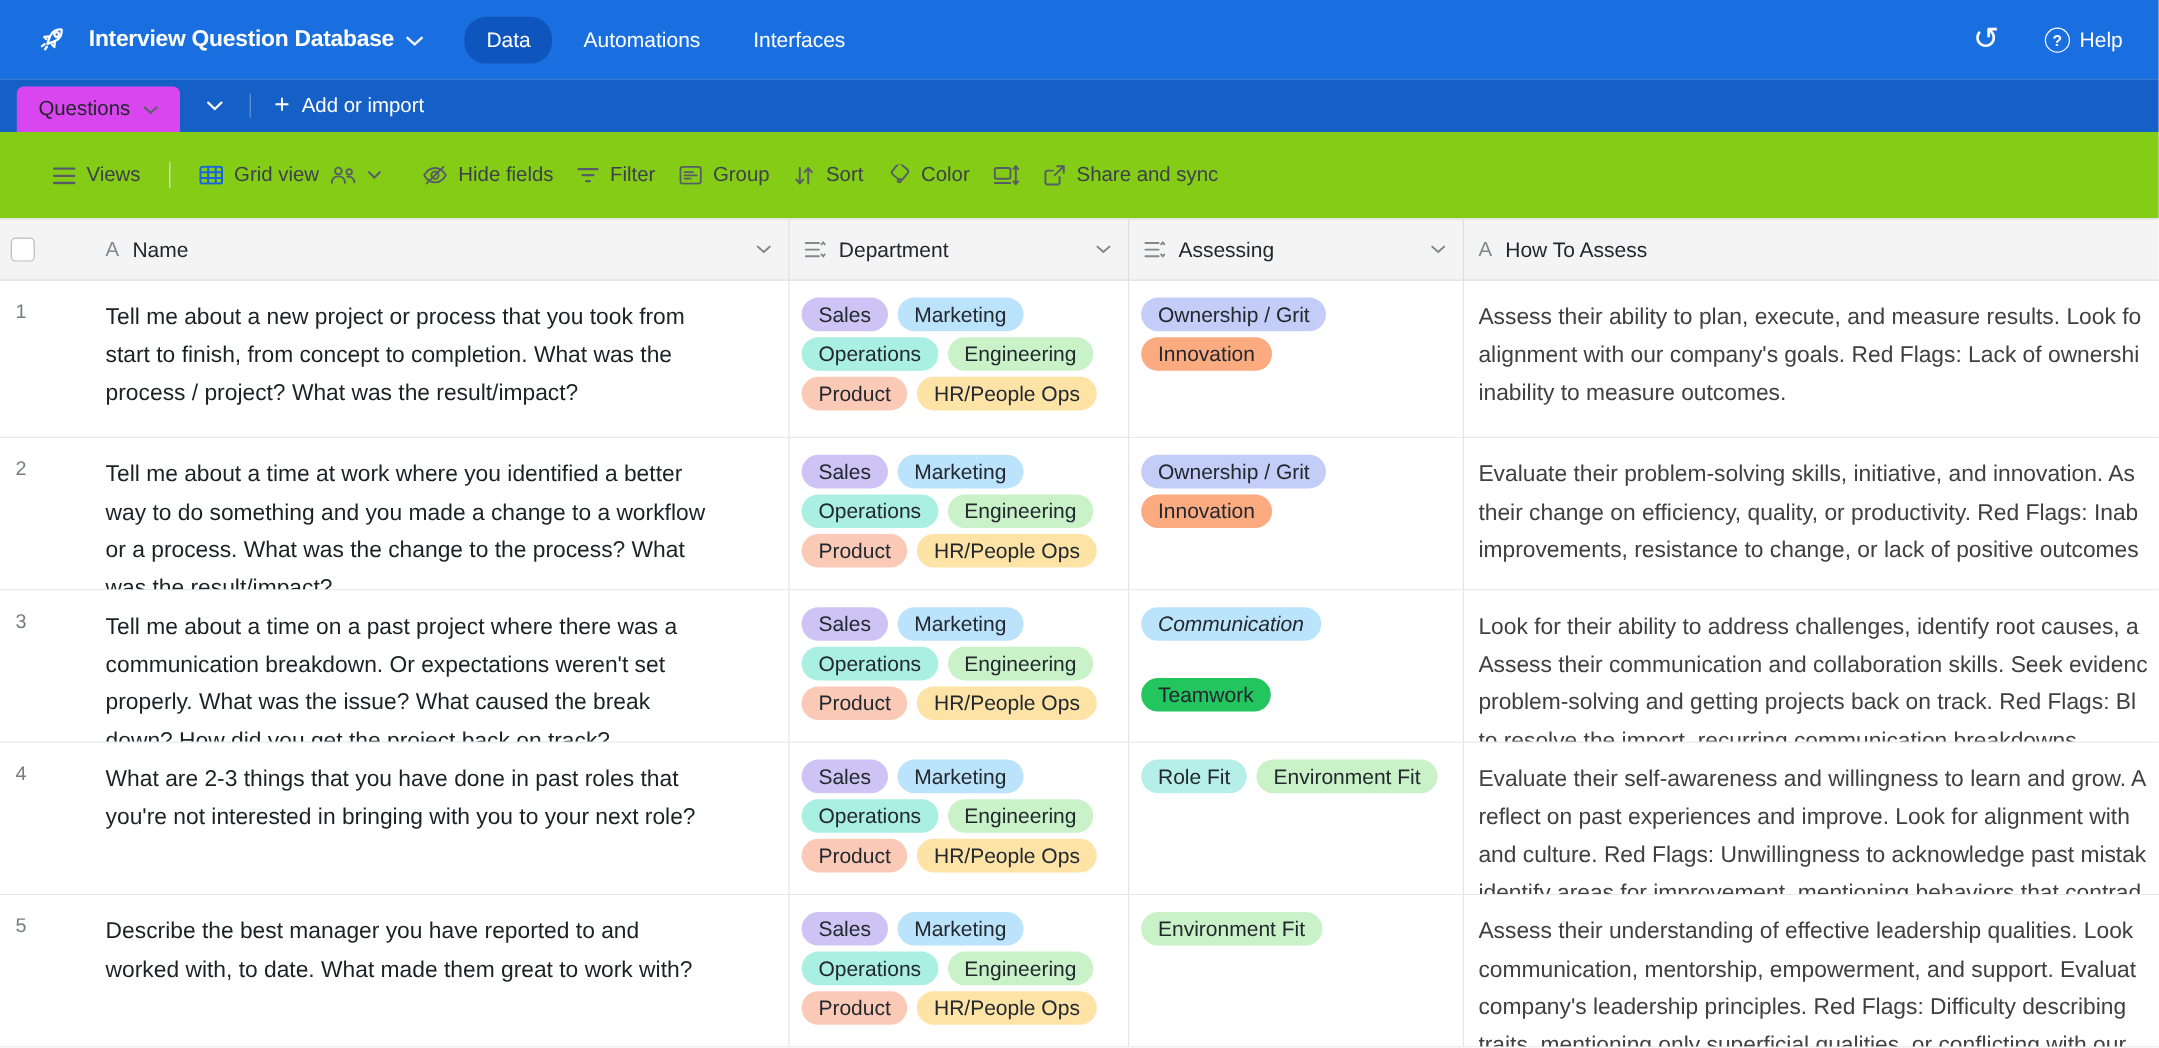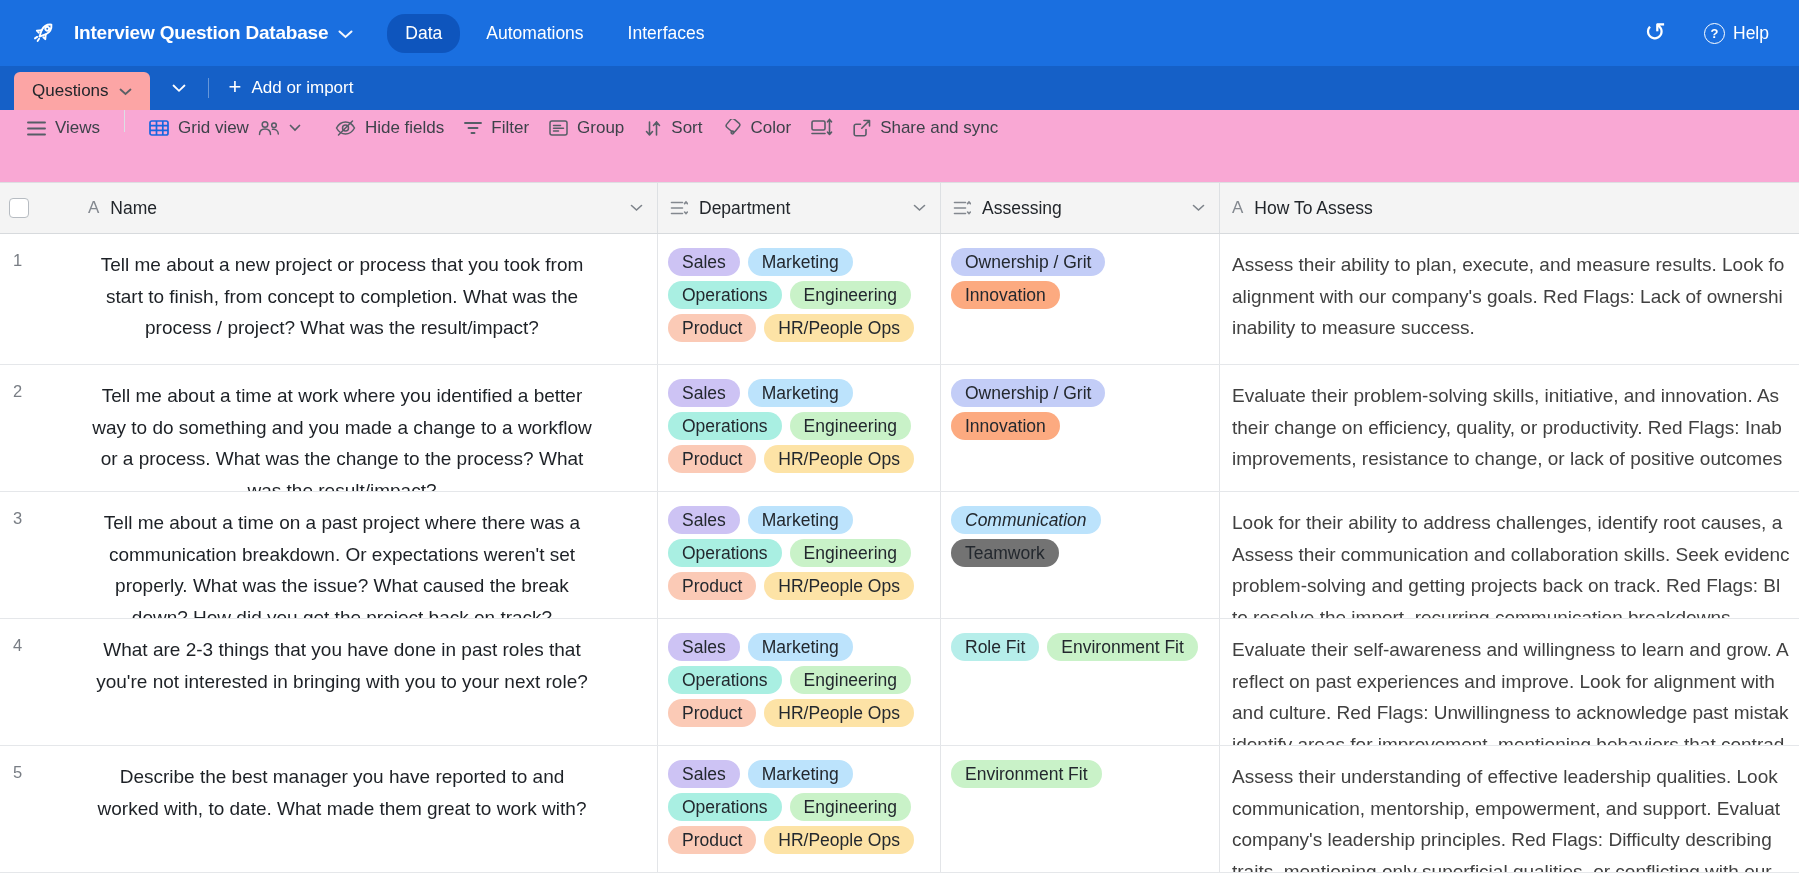--- a/index.html
+++ b/index.html
@@ -29,35 +29,35 @@
   .history-icon { font-size:26px; line-height:1; cursor:pointer; transform:translateY(-1px); }
   .help { display:flex; align-items:center; gap:8px; font-size:17.5px; cursor:pointer; }
   .qcircle {
     width:21px; height:21px; border:1.6px solid #fff; border-radius:50%;
     display:flex; align-items:center; justify-content:center; font-size:13px; font-weight:bold;
   }
 
   
   .tabstrip { height:44px; background:#1560c7; display:flex; align-items:flex-end; padding:0 0 0 14px; }
   .tab-active {
-    height:38px; background:#fca5a5; color:#22262b; border-radius:6px 6px 0 0;
+    height:38px; background:#d946ef; color:#22262b; border-radius:6px 6px 0 0;
     display:flex; align-items:center; gap:10px; padding:16px 18px; font-size:17px; cursor:pointer;
   }
   .tab-active .chev { color:#5b6066; margin-top:2px; }
   .strip-chev { height:44px; display:flex; align-items:center; padding:0 22px; color:#fff; cursor:pointer; }
   .strip-div { width:1px; height:20px; background:rgba(255,255,255,.35); margin:0 4px 12px 0; }
   .add-import {
     height:44px; display:flex; align-items:center; gap:10px; color:#fff; font-size:17px;
     background:none; border:none; font-family:inherit; cursor:pointer; padding:0 16px; margin-bottom:0;
   }
   .plus { font-size:22px; font-weight:300; line-height:1; transform:translateY(-1px); }
 
   
   .toolbar {
-    height:72px; background:#f9a8d4; display:flex; align-items:flex-start; padding:0 17px;
+    height:72px; background:#84cc16; display:flex; align-items:center; padding:0 34px;
     color:#3d424a; font-size:17px;
   }
   .tbtn {
     display:flex; align-items:center; gap:9px; background:none; border:none; font-family:inherit;
     font-size:17px; color:#3d424a; cursor:pointer; padding:8px 10px; border-radius:6px;
   }
   .tbtn .ticon { color:#565d66; }
   .views-btn { font-weight:500; }
   .tb-div { width:1px; height:22px; background:#dcdfe3; margin:0 14px; }
   .gridview-btn { font-weight:500; margin-right:14px; }
@@ -82,21 +82,21 @@
   }
   .hdr-name { padding-left:22px; }
   .cellpadL { padding-left:12px; }
 
   .grid-row { display:flex; height:127px; border-bottom:1px solid #e5e7ea; background:#fff; }
   .grid-row.first { height:131px; }
   .cell { overflow:hidden; }
   .gutter-cell { width:66px; padding:17px 0 0 13px; }
   .rownum { font-size:16.5px; color:#787d84; }
   .name-cell { width:592px; border-right:1px solid #e3e5e8; padding:15px 30px 0 22px; }
-  .name-text { font-size:19px; line-height:31.5px; color:#1d2126; max-width:508px;text-align:center; }
+  .name-text { font-size:19px; line-height:31.5px; color:#1d2126; max-width:508px; }
   .chips-cell { padding:14px 10px 0 10px; display:flex; flex-direction:column; gap:5px; }
   .dept-cell { width:283px; border-right:1px solid #e3e5e8; }
   .assess-cell { width:279px; border-right:1px solid #e3e5e8; }
   .chiprow { display:flex; gap:8px; }
   .chip {
     height:28px; line-height:28px; padding:0 14px; border-radius:14px;
     font-size:17.5px; color:#23282e; white-space:nowrap;
   }
   .how-cell { flex:1; padding:15px 0 0 12px; }
   .howline { font-size:19px; line-height:31.5px; color:#404040; white-space:nowrap; overflow:hidden; }
@@ -332,21 +332,21 @@
         <div class="chiprow">
           <span class="chip" style="background: rgb(195, 205, 247);">Ownership / Grit</span>
         </div>
         <div class="chiprow">
           <span class="chip" style="background: rgb(252, 170, 128);">Innovation</span>
         </div>
       </div>
       <div class="cell how-cell">
         <div class="howline">Assess their ability to plan, execute, and measure results. Look fo</div>
         <div class="howline">alignment with our company's goals. Red Flags: Lack of ownershi</div>
-        <div class="howline">inability to measure success.</div>
+        <div class="howline">inability to measure outcomes.</div>
       </div>
     </div>
     <div class="grid-row">
       <div class="cell gutter-cell">
         <div class="rownum">2</div>
       </div>
       <div class="cell name-cell">
         <div class="name-text">Tell me about a time at work where you identified a better way to do something and you made a change to a workflow or a process. What was the change to the process? What was the result/impact?</div>
       </div>
       <div class="cell chips-cell dept-cell">
@@ -396,21 +396,21 @@
         <div class="chiprow">
           <span class="chip" style="background: rgb(251, 202, 182);">Product</span>
           <span class="chip" style="background: rgb(253, 227, 166);">HR/People Ops</span>
         </div>
       </div>
       <div class="cell chips-cell assess-cell">
         <div class="chiprow">
           <span class="chip" style="background: rgb(188, 227, 252); font-style: italic;">Communication</span>
         </div>
         <div class="chiprow">
-          <span class="chip" style="background: #737373;">Teamwork</span>
+          <span class="chip" style="background: #22c55e; margin-top: 26px;">Teamwork</span>
         </div>
       </div>
       <div class="cell how-cell">
         <div class="howline">Look for their ability to address challenges, identify root causes, a</div>
         <div class="howline">Assess their communication and collaboration skills. Seek evidenc</div>
         <div class="howline">problem-solving and getting projects back on track. Red Flags: Bl</div>
         <div class="howline">to resolve the import, recurring communication breakdowns.</div>
       </div>
     </div>
     <div class="grid-row">

